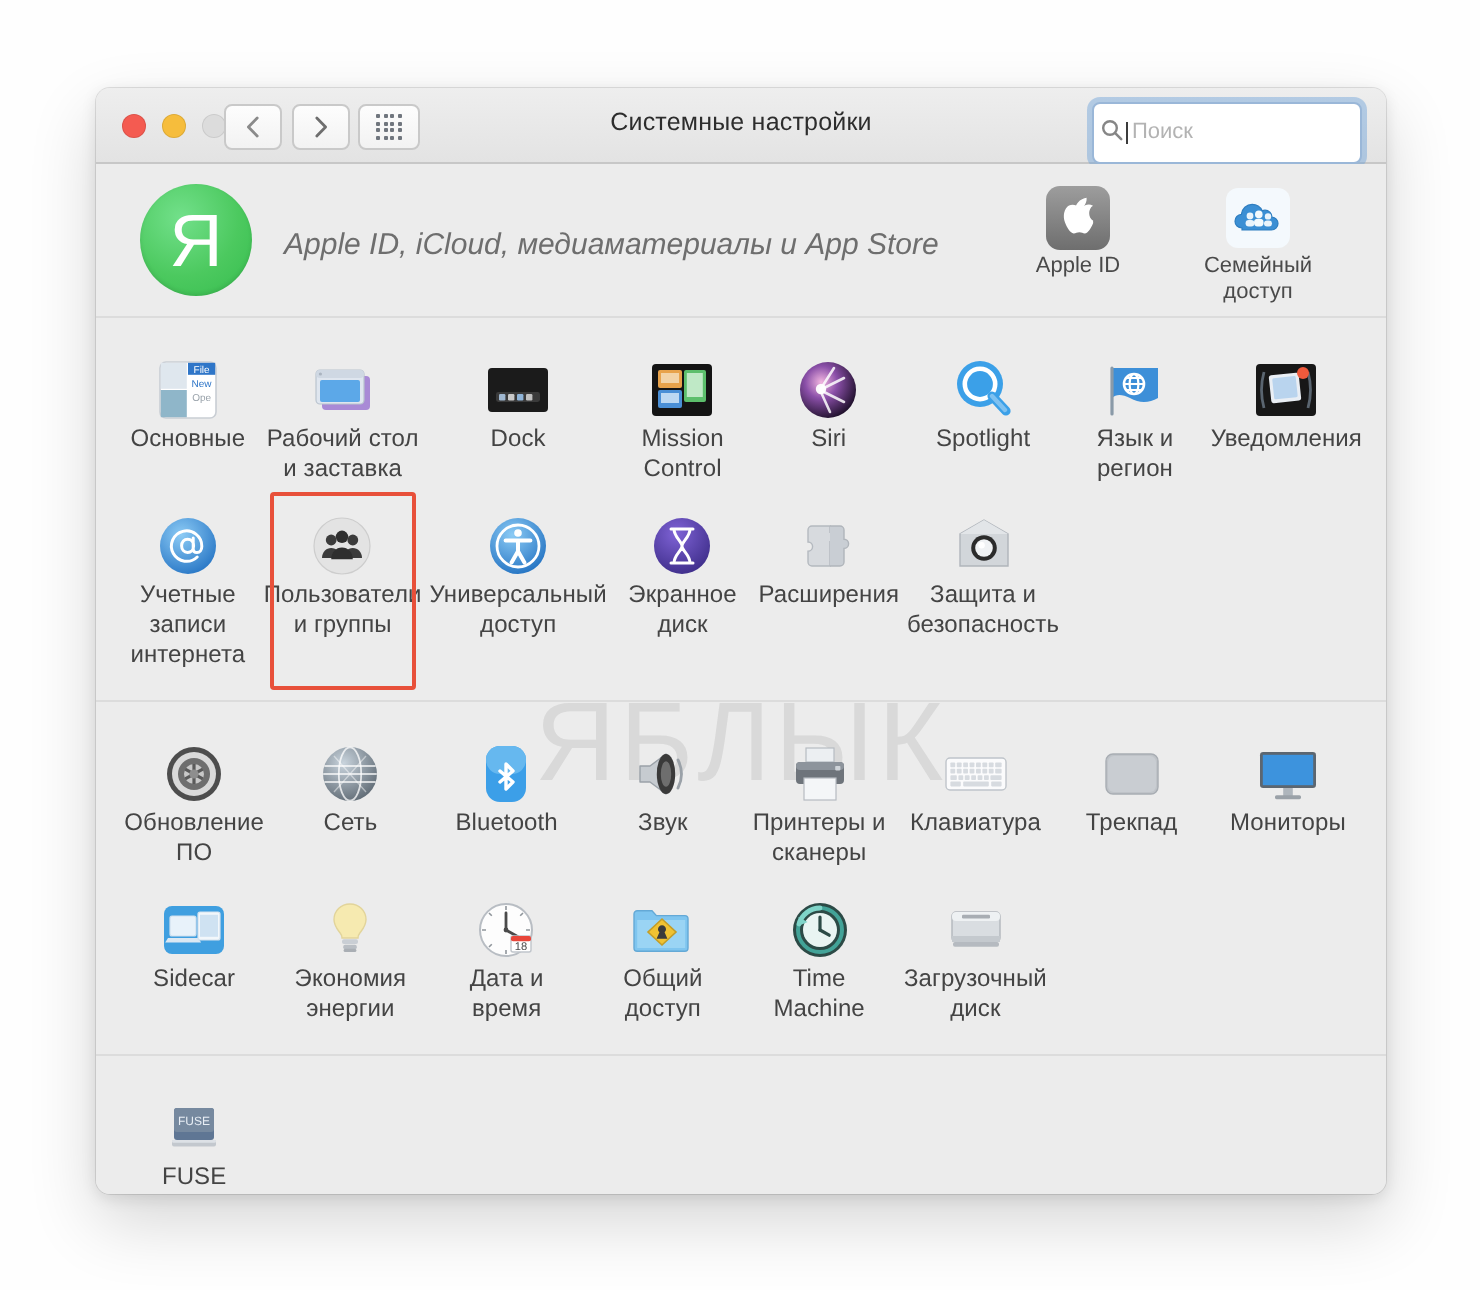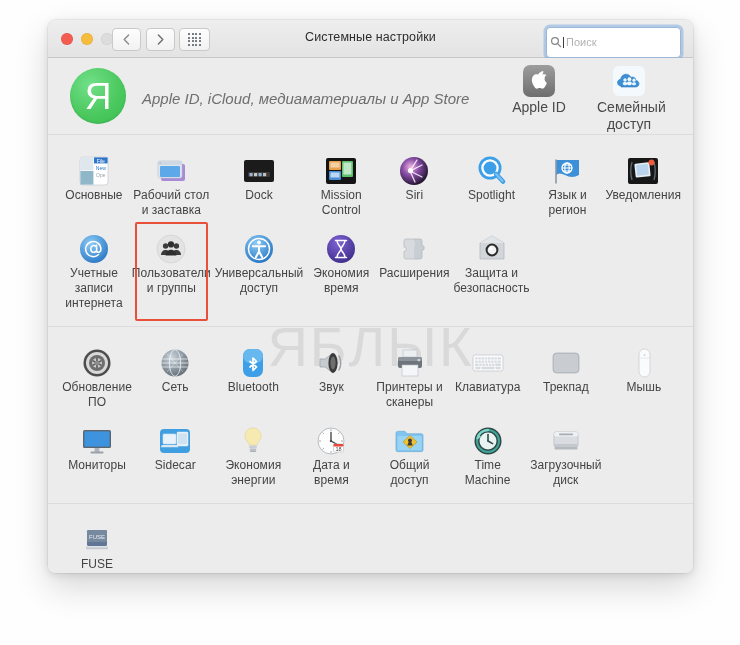--- a/index.html
+++ b/index.html
@@ -6,21 +6,21 @@
   body{
     width:740px;height:645px;overflow:hidden;
     background:#ffffff;
     font-family:"Liberation Sans","DejaVu Sans",sans-serif;
     -webkit-font-smoothing:antialiased;
   }
   .screen{position:relative;width:740px;height:645px;background:#fefefe;}
 
   
   .window{
-    position:absolute;left:48px;top:20px;width:645px;height:553px;
+    position:absolute;left:48px;top:44px;width:645px;height:553px;
     background:#ececec;border-radius:7px;overflow:hidden;
     box-shadow:0 14px 34px rgba(0,0,0,.16),0 2px 8px rgba(0,0,0,.10),0 0 0 .5px rgba(0,0,0,.10);
   }
 
   
   .titlebar{
     position:relative;height:37px;
     background:linear-gradient(#eeeeee,#e3e3e3);
     border-bottom:1px solid #c7c7c7;
   }
@@ -76,21 +76,21 @@
     display:flex;align-items:center;justify-content:center;
     color:#fff;font-size:37px;line-height:1;font-weight:500;
     box-shadow:inset 0 -1px 2px rgba(0,0,0,.10);
   }
   .idtext{margin-left:16px;flex:1;}
   .idname{font-size:17.5px;color:#2b2b2b;line-height:1.15;}
   .idsub{font-size:15px;color:#6e6e6e;margin-top:4px;font-style:italic;}
   .idicons{display:flex;gap:26px;margin-right:14px;}
   .idcell{width:64px;text-align:center;}
   .idcell .glyph{height:40px;display:flex;align-items:flex-end;justify-content:center;}
-  .idcell .cap{font-size:14px;color:#4a4a4a;line-height:1.22;}
+  .idcell .cap{font-size:11px;color:#4a4a4a;line-height:1.22;}
 
   
   .grid{display:grid;grid-template-columns:repeat(8,1fr);padding:11px 10px 9px 10px;}
   .cell{
     position:relative;text-align:center;padding:4px 2px 6px 2px;
   }
   .cell .glyph{height:38px;display:flex;align-items:flex-end;justify-content:center;}
   .cell .cap{font-size:12px;color:#444;line-height:1.25;letter-spacing:.05px;}
 
   .hl{
@@ -401,21 +401,21 @@
                 <defs>
                     <radialGradient id="g_st" cx="40%" cy="28%" r="80%">
                   <stop offset="0" stop-color="#7f63d6"></stop>
                       <stop offset="100%" stop-color="#3b2b86"></stop>
                 </radialGradient>
                   </defs>
                 <circle cx="17" cy="17" r="14" fill="url(#g_st)"></circle>
                 <path d="M11.5 8.5h11M11.5 25.5h11M13 8.5c0 4 4 6.2 4 8.5 0-2.3 4-4.5 4-8.5M13 25.5c0-4 4-6.2 4-8.5 0 2.3 4 4.5 4 8.5" fill="none" stroke="#ffffff" stroke-width="1.5" stroke-linecap="round" stroke-linejoin="round"></path>
               </svg>
             </div>
-            <div class="cap">Экономия время</div>
+            <div class="cap">Экранное диск</div>
           </div>
 
           <div class="cell">
             <div class="glyph">
               <svg width="34" height="34" viewBox="0 0 34 34">
                 <path d="M9 7h9v3.2a2.4 2.4 0 0 1 0 4.6V27H9a2 2 0 0 1-2-2v-5.4a2.3 2.3 0 0 0 0-4.6V9a2 2 0 0 1 2-2z" fill="#d7dade" stroke="#b4b9bf" stroke-width=".7"></path>
                 <path d="M18 7h5a2 2 0 0 1 2 2v4.6a2.3 2.3 0 0 1 0 4.6V25a2 2 0 0 1-2 2h-5" fill="#c9ced4" stroke="#b0b5bb" stroke-width=".7"></path>
               </svg>
             </div>
             <div class="cap">Расширения</div>
@@ -548,30 +548,20 @@
           <div class="cell">
             <div class="glyph">
               <svg width="34" height="34" viewBox="0 0 34 34">
                 <rect x="4" y="7" width="26" height="20" rx="3.5" fill="#bfc3c8" stroke="#a8adb3" stroke-width=".7"></rect>
                 <rect x="5" y="8" width="24" height="18" rx="3" fill="#c9cdd2"></rect>
               </svg>
             </div>
             <div class="cap">Трекпад</div>
           </div>
 
-          <div class="cell">
-            <div class="glyph">
-              <svg width="34" height="34" viewBox="0 0 34 34">
-                <rect x="12" y="3" width="11" height="28" rx="5.5" fill="#fafbfc" stroke="#c3c8cd" stroke-width=".7"></rect>
-                <path d="M12 12 h11" stroke="#e0e4e8" stroke-width=".8"></path>
-                <circle cx="17.5" cy="9" r="1" fill="#d5d9dd"></circle>
-              </svg>
-            </div>
-            <div class="cap">Мышь</div>
-          </div>
 
           <div class="cell">
             <div class="glyph">
               <svg width="34" height="34" viewBox="0 0 34 34">
                 <rect x="3" y="6" width="28" height="18" rx="1.6" fill="#5c6670"></rect>
                 <rect x="4.4" y="7.4" width="25.2" height="15.2" fill="#3d93dd"></rect>
                 <rect x="14.6" y="24" width="4.8" height="4" fill="#aeb5bc"></rect>
                 <rect x="10.5" y="27.6" width="13" height="2" rx=".8" fill="#9aa1a8"></rect>
               </svg>
             </div>

